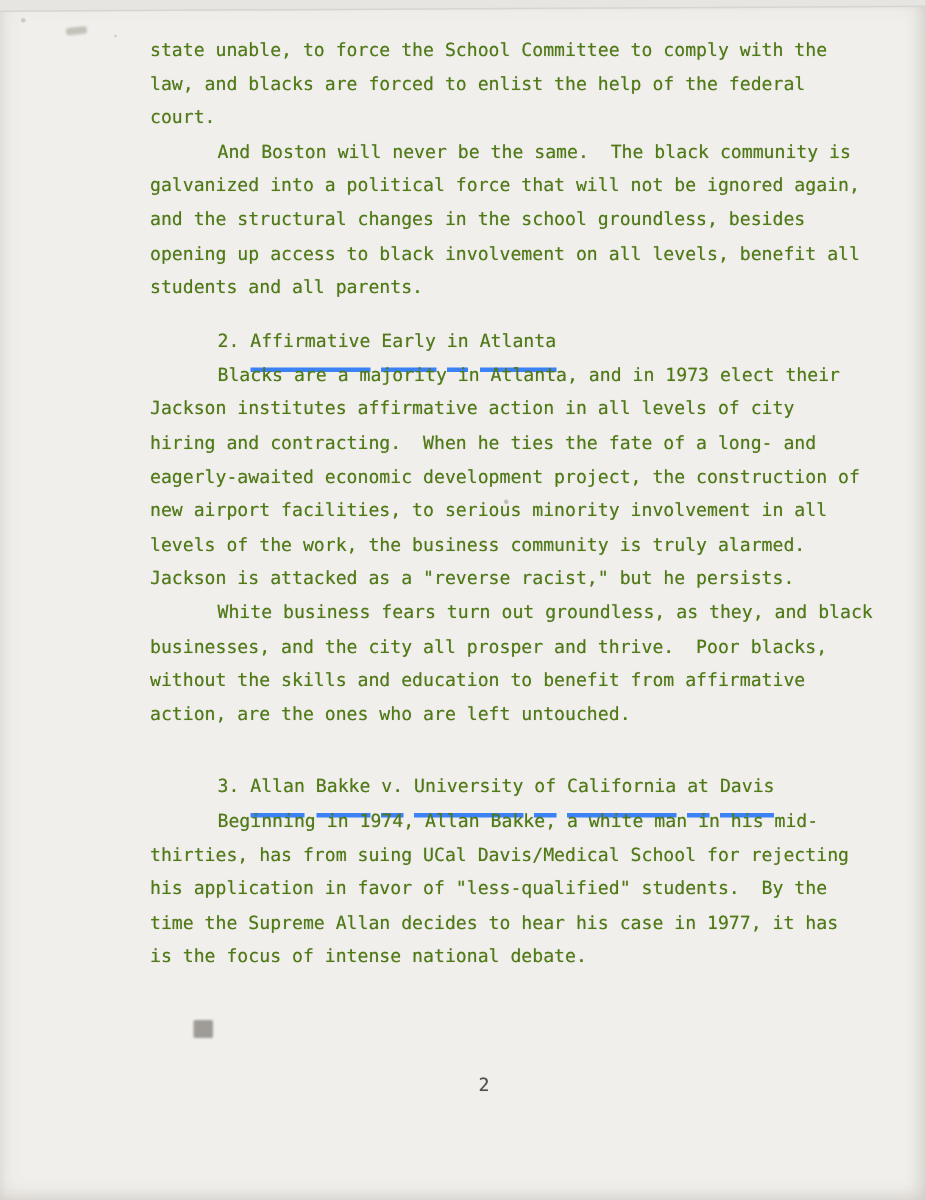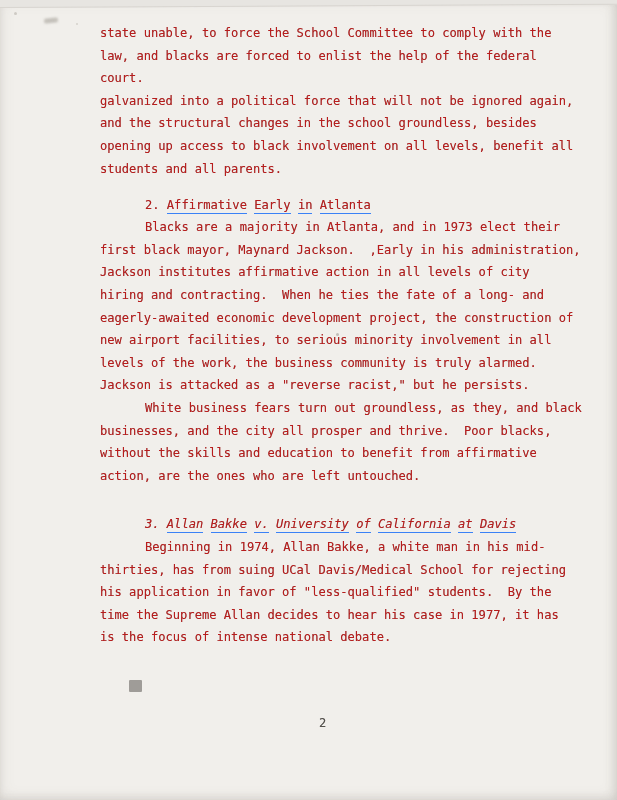--- a/index.html
+++ b/index.html
@@ -18,26 +18,26 @@
     position:absolute;left:-5px;top:-3px;width:640px;height:10px;
     background:#e7e5e1;
     border-bottom:1px solid #d8d5d0;
     transform:rotate(-0.3deg);
     transform-origin:left top;
   }
   .text-column{
     position:absolute;left:100px;top:22px;width:505px;
     font-size:12.1px;
     line-height:22.6px;
-    color:#b91c1c;
+    color:#4d7c0f;
     text-shadow:0 0 0.5px rgba(84,81,76,0.55);
   }
   .line{white-space:pre;}
   .line.indent{text-indent:45px;}
-  .uw{border-bottom:1px solid #3b82f6;padding-bottom:1px;}
+  .uw{border-bottom:3px solid #3b82f6;padding-bottom:11px;}
   .page-number{
     position:absolute;left:319px;top:716px;
     font-size:12.1px;color:#54514c;
     text-shadow:0 0 0.5px rgba(84,81,76,0.55);
   }
   .mark{position:absolute;}
   .mark.smudge{border-radius:2px;filter:blur(0.8px);}
   .mark.speck{border-radius:50%;filter:blur(0.3px);}
   .mark.overstrike{border-radius:1px;filter:blur(0.6px);}
 </style>
@@ -50,38 +50,38 @@
       <div class="mark smudge" style="left: 44px; top: 18px; width: 14px; height: 5px; background: rgb(182, 178, 171); opacity: 0.75; transform: rotate(-6deg);"></div>
       <div class="mark speck" style="left: 14px; top: 12px; width: 3px; height: 3px; background: rgb(198, 194, 187); opacity: 0.8; transform: rotate(0deg);"></div>
       <div class="mark speck" style="left: 76px; top: 23px; width: 2px; height: 2px; background: rgb(201, 197, 190); opacity: 0.7; transform: rotate(0deg);"></div>
       <div class="mark speck" style="left: 336px; top: 333px; width: 3px; height: 3px; background: rgb(163, 159, 152); opacity: 0.6; transform: rotate(0deg);"></div>
       <div class="mark overstrike" style="left: 129px; top: 680px; width: 13px; height: 12px; background: rgb(61, 58, 53); opacity: 0.45; transform: rotate(0deg);"></div>
     </div>
   <main class="text-column" id="text-column">
       <div class="line">state unable, to force the School Committee to comply with the</div>
       <div class="line">law, and blacks are forced to enlist the help of the federal</div>
       <div class="line">court.</div>
+      <div class="line indent">And Boston will never be the same.  The black community is</div>
       <div class="line">galvanized into a political force that will not be ignored again,</div>
       <div class="line">and the structural changes in the school groundless, besides</div>
       <div class="line">opening up access to black involvement on all levels, benefit all</div>
       <div class="line">students and all parents.</div>
       <div class="line indent heading" style="margin-top: 13.56px;"><span>2. </span><span class="uw">Affirmative</span> <span class="uw">Early</span> <span class="uw">in</span> <span class="uw">Atlanta</span></div>
       <div class="line indent">Blacks are a majority in Atlanta, and in 1973 elect their</div>
-      <div class="line">first black mayor, Maynard Jackson.  ,Early in his administration,</div>
       <div class="line">Jackson institutes affirmative action in all levels of city</div>
       <div class="line">hiring and contracting.  When he ties the fate of a long- and</div>
       <div class="line">eagerly-awaited economic development project, the construction of</div>
       <div class="line">new airport facilities, to serious minority involvement in all</div>
       <div class="line">levels of the work, the business community is truly alarmed.</div>
       <div class="line">Jackson is attacked as a "reverse racist," but he persists.</div>
       <div class="line indent">White business fears turn out groundless, as they, and black</div>
       <div class="line">businesses, and the city all prosper and thrive.  Poor blacks,</div>
       <div class="line">without the skills and education to benefit from affirmative</div>
       <div class="line">action, are the ones who are left untouched.</div>
-      <div class="line indent heading" style="margin-top: 25.99px; font-style: italic;"><span>3. </span><span class="uw">Allan</span> <span class="uw">Bakke</span> <span class="uw">v.</span> <span class="uw">University</span> <span class="uw">of</span> <span class="uw">California</span> <span class="uw">at</span> <span class="uw">Davis</span></div>
+      <div class="line indent heading" style="margin-top: 25.99px;"><span>3. </span><span class="uw">Allan</span> <span class="uw">Bakke</span> <span class="uw">v.</span> <span class="uw">University</span> <span class="uw">of</span> <span class="uw">California</span> <span class="uw">at</span> <span class="uw">Davis</span></div>
       <div class="line indent">Beginning in 1974, Allan Bakke, a white man in his mid-</div>
       <div class="line">thirties, has from suing UCal Davis/Medical School for rejecting</div>
       <div class="line">his application in favor of "less-qualified" students.  By the</div>
       <div class="line">time the Supreme Allan decides to hear his case in 1977, it has</div>
       <div class="line">is the focus of intense national debate.</div>
     </main>
   <div class="page-number">2</div>
 </div>
 
 </body></html>

